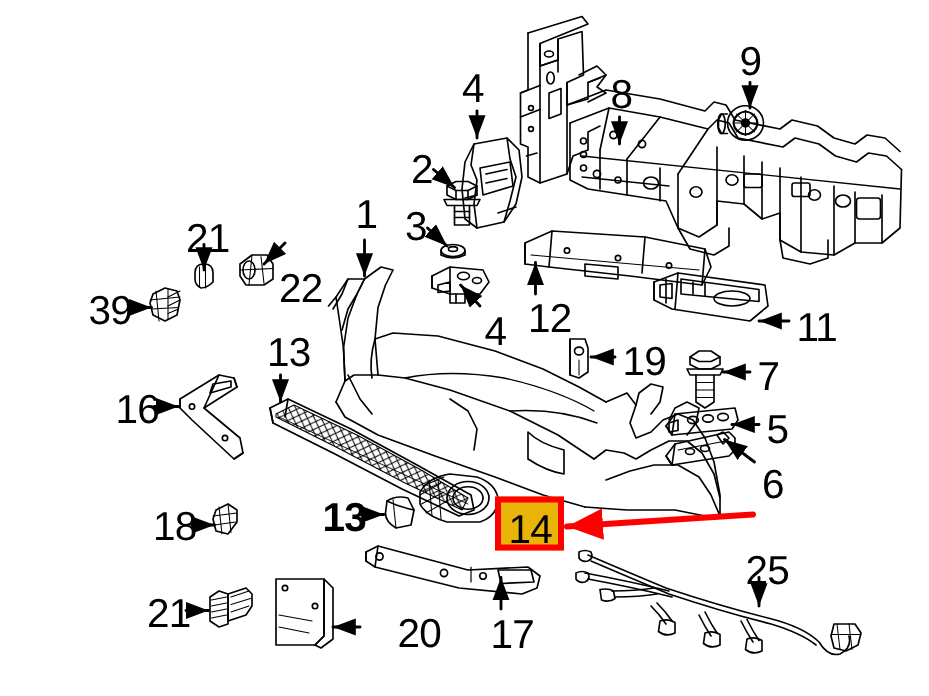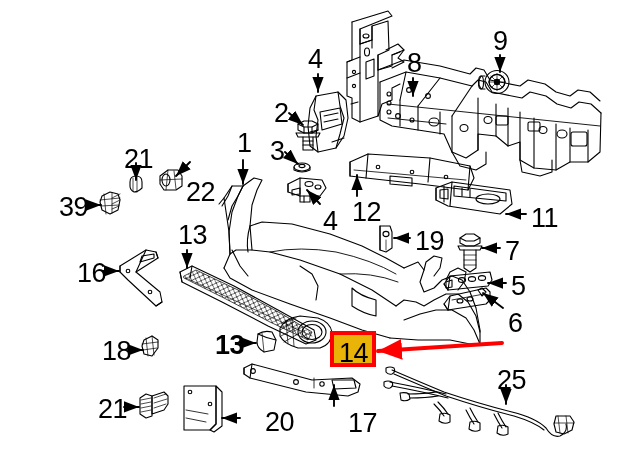--- a/index.html
+++ b/index.html
@@ -440,21 +440,21 @@
       <div class="callout-label" style="left: 508px; top: 310px;">6</div>
       <div class="callout-label" style="left: 505px; top: 238px;">7</div>
       <div class="callout-label" style="left: 407px; top: 50px;">8</div>
       <div class="callout-label" style="left: 493px; top: 28px;">9</div>
       <div class="callout-label" style="left: 308px; top: 46px;">4</div>
       <div class="callout-label" style="left: 531px; top: 205px; text-align: right;">11</div>
       <div class="callout-label" style="left: 352px; top: 199px;">12</div>
       <div class="callout-label" style="left: 215px; top: 332px; font-weight: bold;">13</div>
       <div class="callout-label" style="left: 178px; top: 222px;">13</div>
       <div class="callout-label" style="left: 77px; top: 260px;">16</div>
-      <div class="callout-label" style="left: 327px; top: 410px; margin-left: 21px;">17</div>
+      <div class="callout-label" style="left: 327px; top: 410px;">17</div>
       <div class="callout-label" style="left: 102px; top: 338px;">18</div>
       <div class="callout-label" style="left: 415px; top: 228px;">19</div>
       <div class="callout-label" style="left: 245px; top: 409px; margin-left: 20px;">20</div>
       <div class="callout-label" style="left: 98px; top: 396px;">21</div>
       <div class="callout-label" style="left: 186px; top: 139px; margin-top: 40px;">22</div>
       <div class="callout-label" style="left: 59px; top: 194px;">39</div>
       <div class="callout-label" style="left: 124px; top: 146px;">21</div>
       <div class="callout-label" style="left: 497px; top: 367px;">25</div>
     </div>
 

